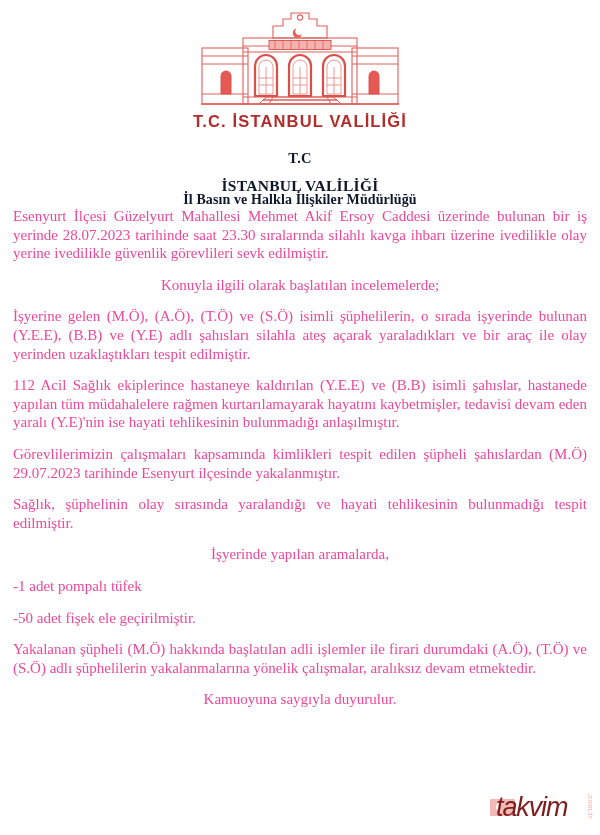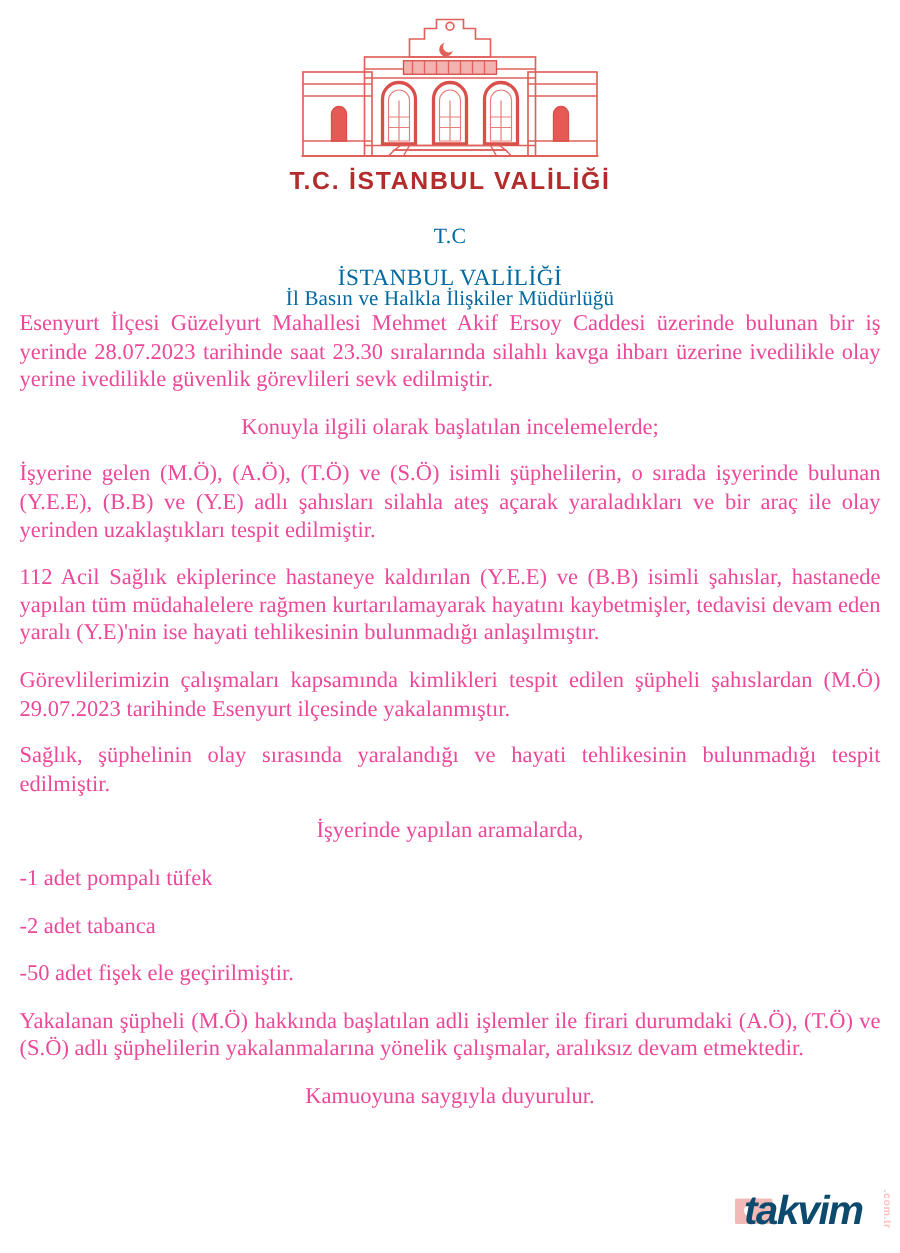--- a/index.html
+++ b/index.html
@@ -48,22 +48,22 @@
     color: #b32c2c;
     white-space: nowrap;
   }
 
   
   .doc-header {
     margin-top: 20px;
     text-align: center;
   }
   .doc-header .hl {
-    font-weight: 400;
-    color: #0369a1;
+    font-weight: 700;
+    color: #0f172a;
     line-height: 1.0;
   }
   .hl-1 { font-size: 14.5px; margin-bottom: 12px; letter-spacing: 0.2px; }
   .hl-2 { font-size: 15.5px; margin-bottom: 0; letter-spacing: 0.3px; }
   .hl-3 { font-size: 14px; letter-spacing: 0.1px; }
 
   
   .body-copy {
     margin: 0;
     padding: 0 13px;
@@ -130,24 +130,24 @@
     height: 7px;
     border-radius: 50%;
     background: #f3b9b7;
   }
   .wm-word {
     position: absolute;
     left: 6px;
     top: 2px;
     font-family: "Liberation Sans", "DejaVu Sans", sans-serif;
     font-size: 27px;
-    font-weight: 700;
+    font-weight: 400;
     font-style: italic;
     letter-spacing: -1.1px;
-    color: #0c4a6e;
+    color: #7f1d1d;
     line-height: 31px;
   }
   .wm-domain {
     position: absolute;
     right: 0px;
     top: 3px;
     font-family: "Liberation Sans", "DejaVu Sans", sans-serif;
     font-size: 7px;
     font-weight: 700;
     color: #f7c3c0;
@@ -244,21 +244,20 @@
 
   <div class="body-copy">
     <p>Esenyurt İlçesi Güzelyurt Mahallesi Mehmet Akif Ersoy Caddesi üzerinde bulunan bir iş yerinde 28.07.2023 tarihinde saat 23.30 sıralarında silahlı kavga ihbarı üzerine ivedilikle olay yerine ivedilikle güvenlik görevlileri sevk edilmiştir.</p>
     <p class="flush">Konuyla ilgili olarak başlatılan incelemelerde;</p>
     <p>İşyerine gelen (M.Ö), (A.Ö), (T.Ö) ve (S.Ö) isimli şüphelilerin, o sırada işyerinde bulunan (Y.E.E), (B.B) ve (Y.E) adlı şahısları silahla ateş açarak yaraladıkları ve bir araç ile olay yerinden uzaklaştıkları tespit edilmiştir.</p>
     <p>112 Acil Sağlık ekiplerince hastaneye kaldırılan (Y.E.E) ve (B.B) isimli şahıslar, hastanede yapılan tüm müdahalelere rağmen kurtarılamayarak hayatını kaybetmişler, tedavisi devam eden yaralı (Y.E)'nin ise hayati tehlikesinin bulunmadığı anlaşılmıştır.</p>
     <p>Görevlilerimizin çalışmaları kapsamında kimlikleri tespit edilen şüpheli şahıslardan (M.Ö) 29.07.2023 tarihinde Esenyurt ilçesinde yakalanmıştır.</p>
     <p>Sağlık, şüphelinin olay sırasında yaralandığı ve hayati tehlikesinin bulunmadığı tespit edilmiştir.</p>
     <p class="flush">İşyerinde yapılan aramalarda,</p>
     <p class="item">-1 adet pompalı tüfek</p>
-    <p class="item">-2 adet tabanca</p>
     <p class="item">-50 adet fişek ele geçirilmiştir.</p>
     <p>Yakalanan şüpheli (M.Ö) hakkında başlatılan adli işlemler ile firari durumdaki (A.Ö), (T.Ö) ve (S.Ö) adlı şüphelilerin yakalanmalarına yönelik çalışmalar, aralıksız devam etmektedir.</p>
     <p class="flush">Kamuoyuna saygıyla duyurulur.</p>
   </div>
 
   <div class="watermark">
     <div class="wm-inner">
       <span class="wm-flag"></span>
       <span class="wm-word">takvim</span>
       <span class="wm-domain">.com.tr</span>

